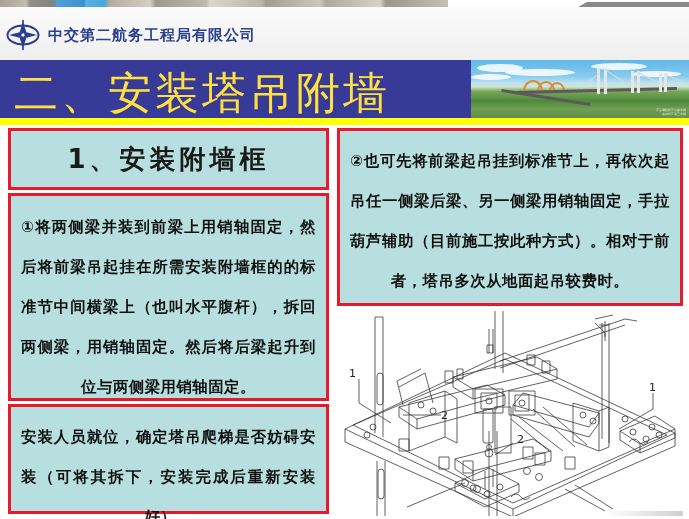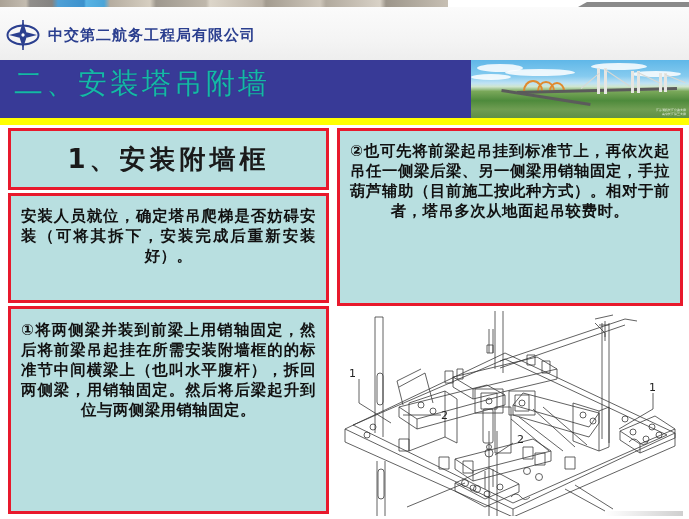--- a/index.html
+++ b/index.html
@@ -86,22 +86,22 @@
   .title-band {
     position: absolute;
     left: 0; top: 60px;
     width: 689px; height: 58px;
     background: #383a97;
     overflow: hidden;
   }
   .title-text {
     position: absolute;
     left: 14px; top: 4px;
-    font-size: 29px;
-    color: #14b8a6;
+    font-size: 44px;
+    color: #fde047;
     letter-spacing: 3px;
     font-family: "DejaVu Serif", "Liberation Serif", serif;
     text-shadow: 0 0 1px rgba(0,0,0,.25);
     white-space: nowrap;
   }
   
   .bridge-photo {
     position: absolute;
     right: 0; top: 0;
     width: 218px; height: 58px;
@@ -199,21 +199,21 @@
     font-weight: bold;
     color: #1a1a1a;
     letter-spacing: 4px;
     font-family: "DejaVu Sans", "Liberation Sans", sans-serif;
     white-space: nowrap;
   }
 
   .para {
     padding: 9px 10px 9px 10px;
     font-size: 15.4px;
-    line-height: 20px;
+    line-height: 40px;
     color: #111111;
     text-align: justify;
     text-align-last: center;
     letter-spacing: .5px;
     font-family: "DejaVu Sans", "Liberation Sans", sans-serif;
     font-weight: bold;
   }
 
   .box-note      { height: 110px; }
   .box-step1     { height: 208px; }
@@ -304,26 +304,26 @@
 <div class="yellow-bar"></div>
 
 <div class="content">
 
   <div class="col-left">
 
     <div class="redbox box-heading">
       <div class="txt">1、安装附墙框</div>
     </div>
 
+    <div class="redbox box-step1">
+      <div class="para">①将两侧梁并装到前梁上用销轴固定，然后将前梁吊起挂在所需安装附墙框的的标准节中间横梁上（也叫水平腹杆），拆回两侧梁，用销轴固定。然后将后梁起升到位与两侧梁用销轴固定。</div>
+    </div>
+
     <div class="redbox box-note">
       <div class="para">安装人员就位，确定塔吊爬梯是否妨碍安装（可将其拆下，安装完成后重新安装好）。</div>
-    </div>
-
-    <div class="redbox box-step1">
-      <div class="para">①将两侧梁并装到前梁上用销轴固定，然后将前梁吊起挂在所需安装附墙框的的标准节中间横梁上（也叫水平腹杆），拆回两侧梁，用销轴固定。然后将后梁起升到位与两侧梁用销轴固定。</div>
     </div>
 
   </div>
 
   <div class="col-right">
     <div class="redbox box-step2">
       <div class="para">②也可先将前梁起吊挂到标准节上，再依次起吊任一侧梁后梁、另一侧梁用销轴固定，手拉葫芦辅助（目前施工按此种方式）。相对于前者，塔吊多次从地面起吊较费时。</div>
     </div>
   </div>
 

